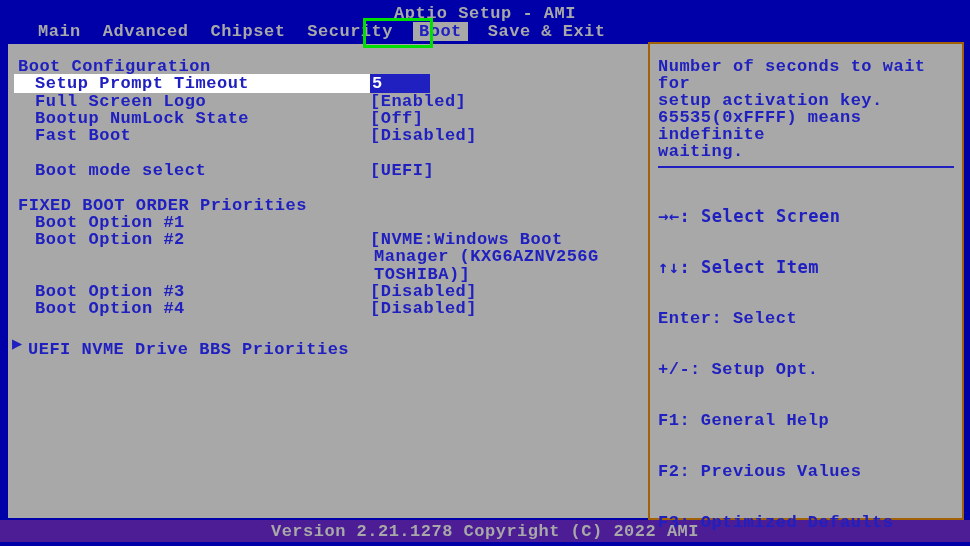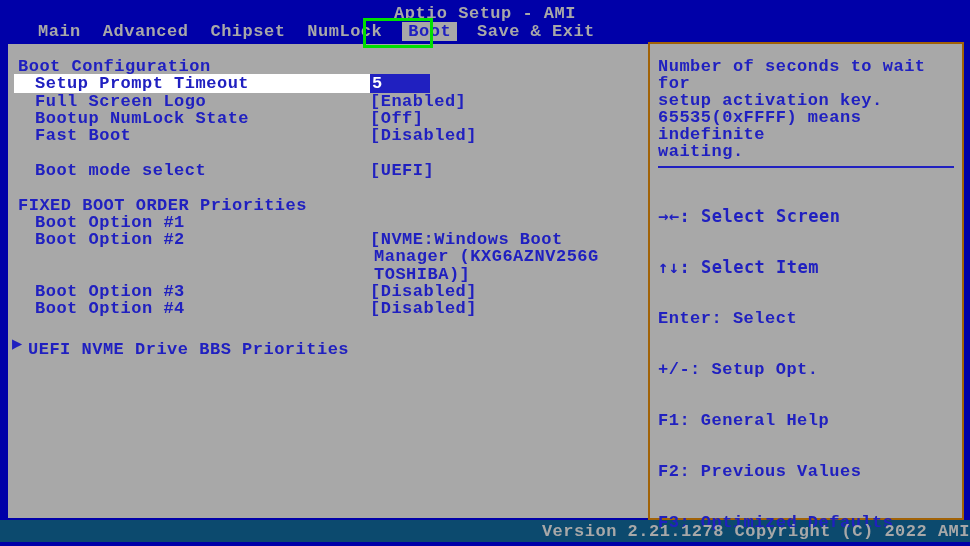--- a/index.html
+++ b/index.html
@@ -126,39 +126,39 @@
     left: -2px;
   }
   .value-continuation {
     padding-left: 360px;
     height: 17.3px;
     display:flex;
     align-items:center;
   }
   .footer {
     height: 22px;
-    background: #0c4a6e;
+    background: #4c1d95;
     color: #a8a8a8;
-    text-align: right;
+    text-align: center;
     padding-top: 2px;
   }
   .arrows { font-family: monospace; }
 </style>
 </head>
 <body>
 
 <div class="bios-frame">
 
   <div class="title-bar">Aptio Setup - AMI</div>
 
   <div class="menu-bar">
     <span class="menu-item">Main</span>
     <span class="menu-item">Advanced</span>
     <span class="menu-item">Chipset</span>
-    <span class="menu-item">NumLock</span>
+    <span class="menu-item">Security</span>
     <span class="menu-item active">Boot</span>
     <span class="menu-item">Save &amp; Exit</span>
     <div class="highlight-box"></div>
   </div>
 
   <div class="main-area">
     <div class="left-panel">
 
       <div class="section-header">Boot Configuration</div>
 

